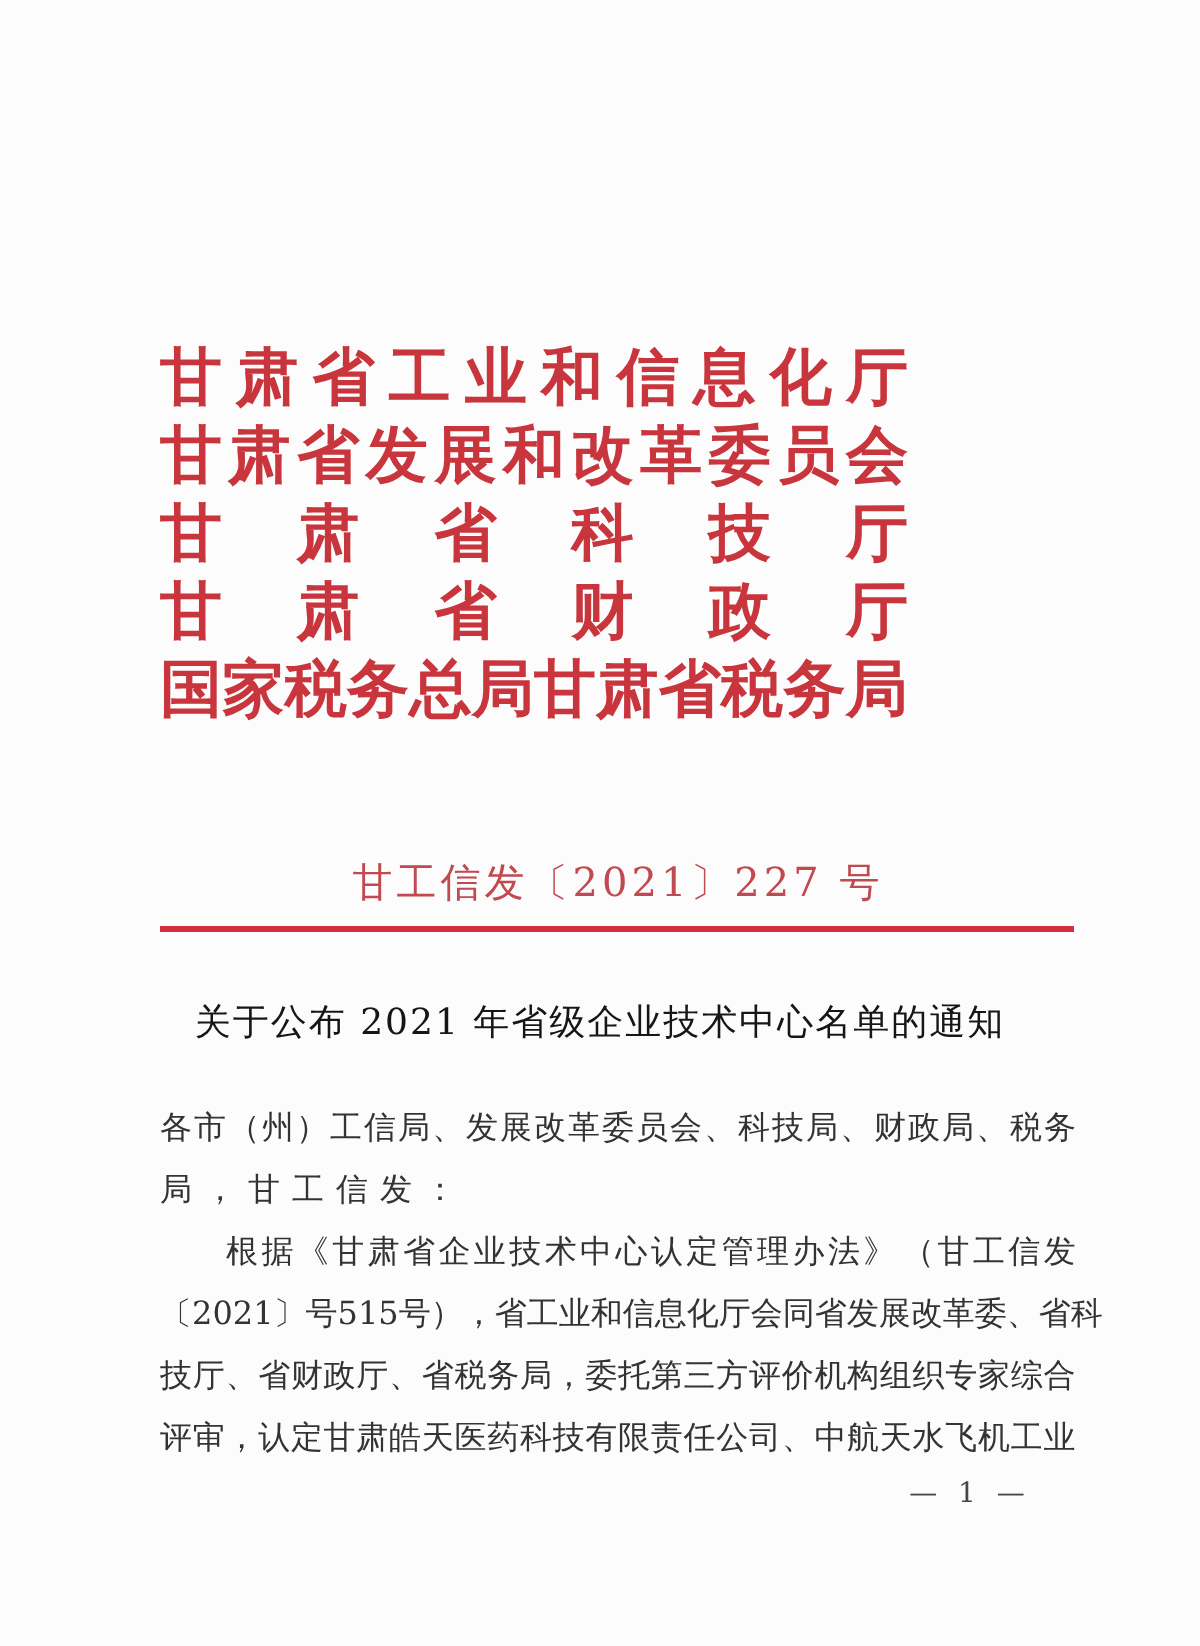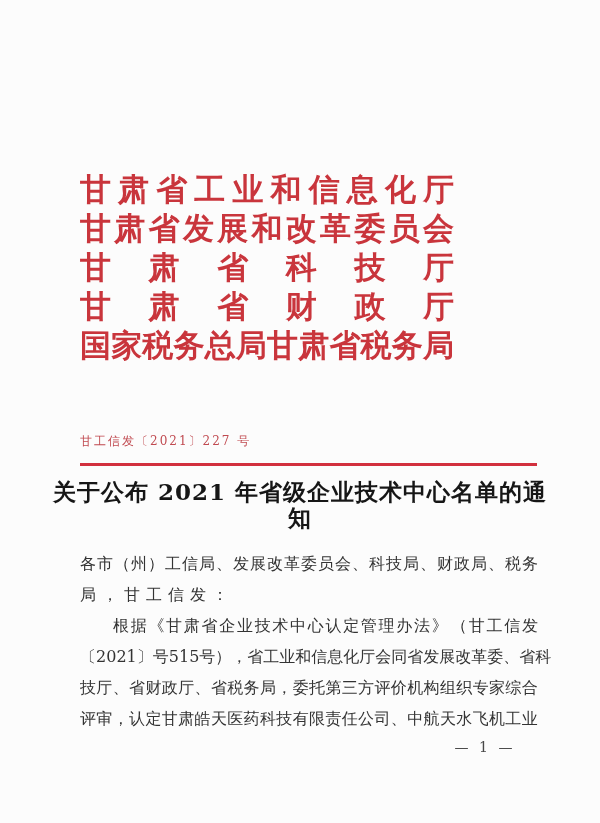--- a/index.html
+++ b/index.html
@@ -51,45 +51,45 @@
   }
 
   
   .doc-number {
     position: absolute;
     left: 80px;
     top: 430px;
     width: 458px;
     height: 22px;
     line-height: 22px;
-    text-align: left;
-    font-size: 12px;
+    text-align: center;
+    font-size: 20px;
     color: #c04a50;
     letter-spacing: 2px;
   }
   .red-line {
     position: absolute;
     left: 80px;
     top: 463px;
     width: 457px;
     height: 3px;
     background: #d2303e;
   }
 
   
   .title {
     position: absolute;
     left: 50px;
-    top: 479px;
+    top: 499px;
     width: 500px;
     margin: 0;
     text-align: center;
-    font-size: 23px;
+    font-size: 18px;
     line-height: 26px;
-    font-weight: bold;
+    font-weight: normal;
     color: #161616;
     letter-spacing: 1px;
   }
 
   
   .body-block {
     position: absolute;
     left: 80px;
     top: 548px;
     width: 458px;

